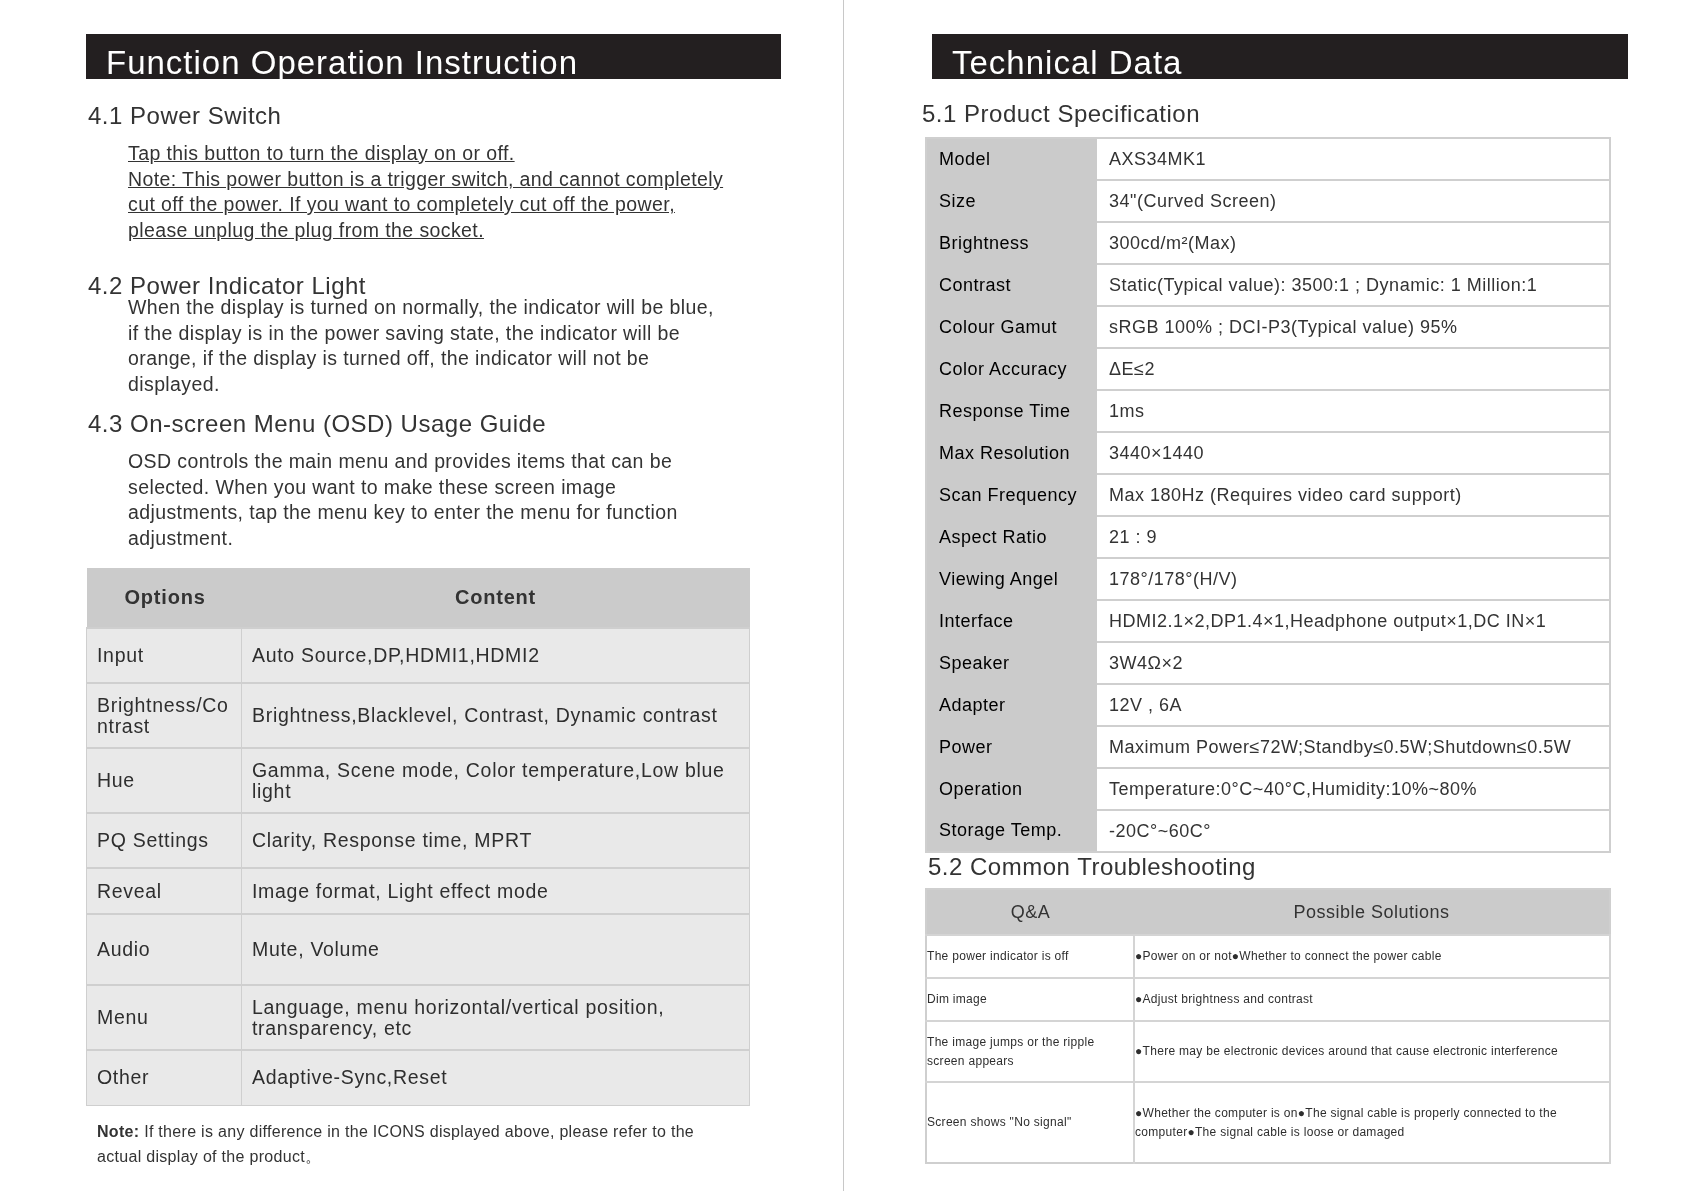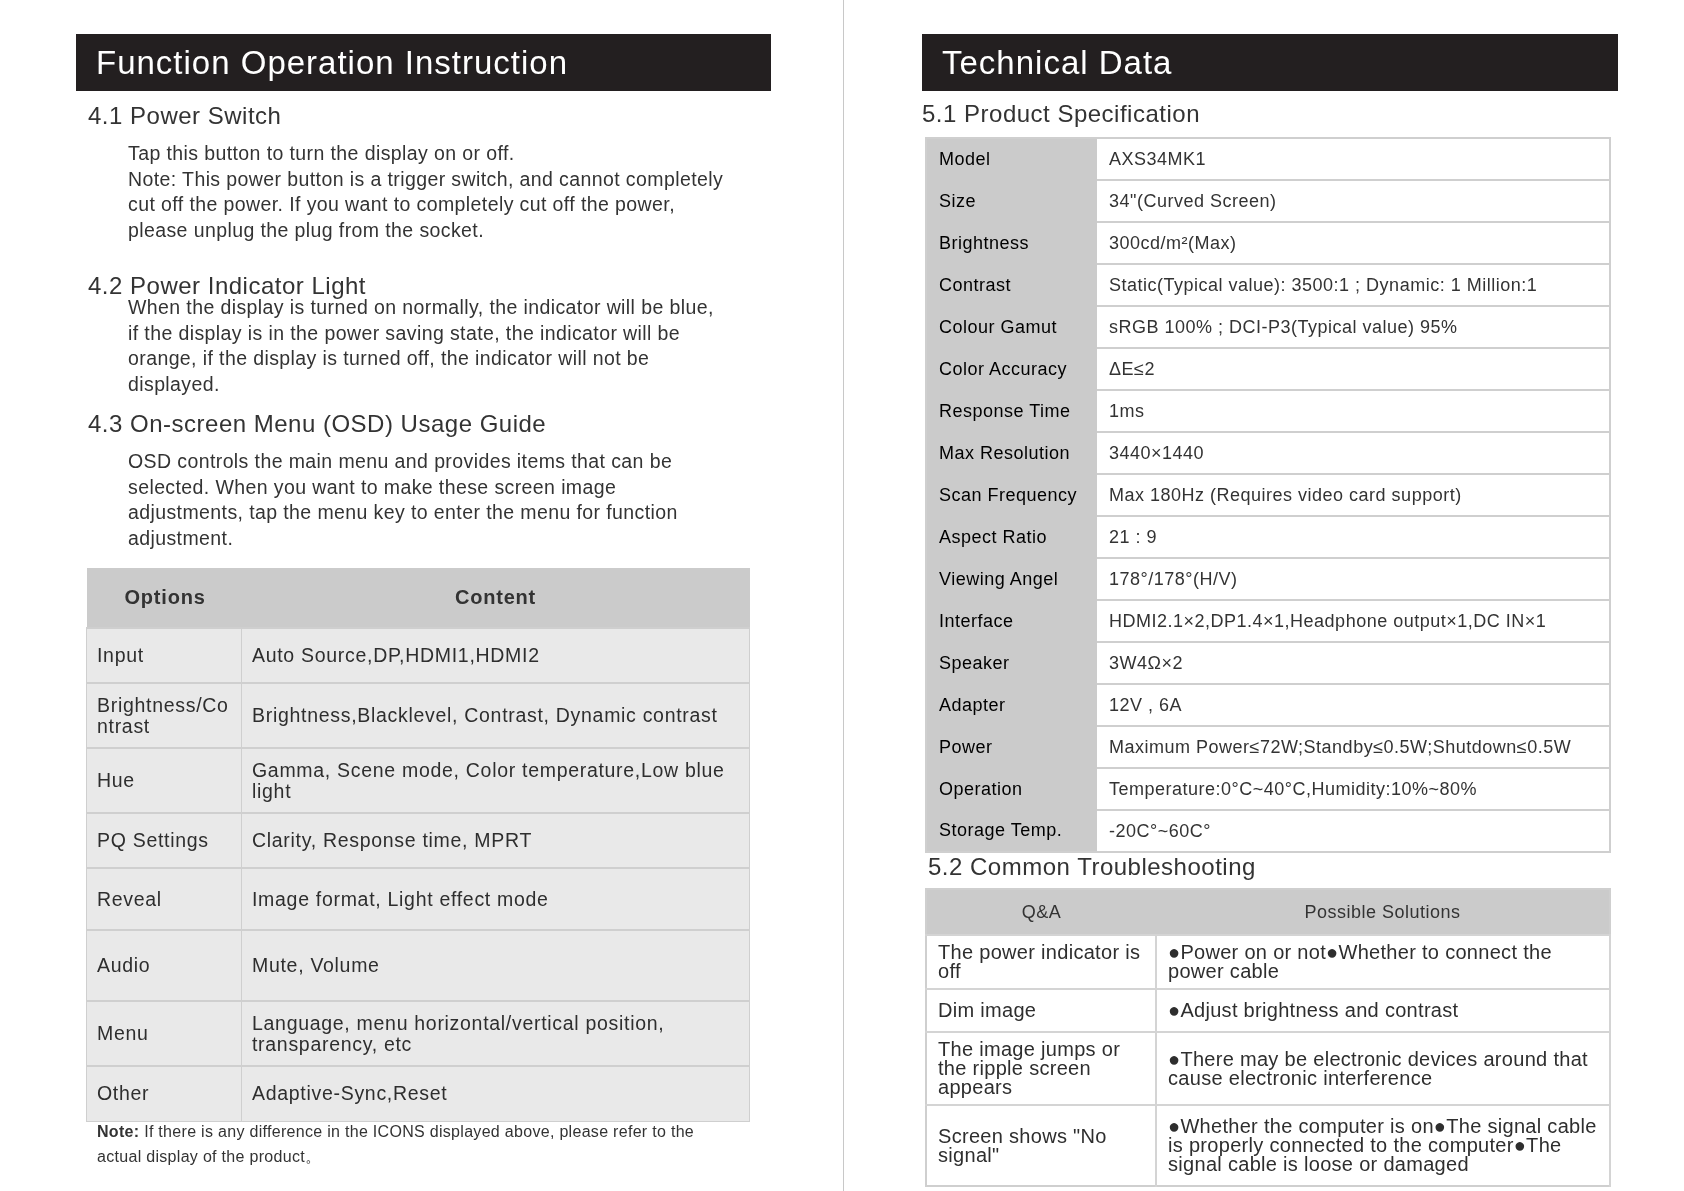--- a/index.html
+++ b/index.html
@@ -1,20 +1,20 @@
 <!DOCTYPE html>
 <html><head>
 <meta charset="utf-8">
 <style>
   html, body { margin:0; padding:0; background:#fff; }
   body { width:1684px; height:1191px; position:relative; overflow:hidden;
          font-family:"Liberation Sans", "DejaVu Sans", sans-serif; color:#2b2b2b; }
   .divider { position:absolute; left:843px; top:0; width:1px; height:1191px; background:#c8c8c8; }
-  .banner { position:absolute; background:#231f20; color:#fff; height:57px;
-            font-size:33px; letter-spacing:1px; line-height:57px; padding-left:20px; box-sizing:border-box; font-weight:300; }
+  .banner { position:absolute; background:#231f20; color:#fff; height:45px;
+            font-size:33px; letter-spacing:1px; line-height:57px; padding-left:20px; box-sizing:border-box; font-weight:300;margin-left:10px; }
   .h2 { position:absolute; font-size:24px; color:#333; letter-spacing:0.5px; }
   .para { position:absolute; font-size:19.5px; line-height:25.5px; color:#333; letter-spacing:0.4px; }
   .para p { margin:0; }
 
   
   .osd { position:absolute; left:86px; top:568px; width:664px; border-collapse:collapse; }
   .osd th { background:#cbcbcb; height:57px; font-size:20px; font-weight:bold; color:#333; letter-spacing:0.8px; }
   .osd td { background:#e9e9e9; border-top:2px solid #cfcfcf; border-right:1px solid #cfcfcf; font-size:19.5px;
             letter-spacing:0.7px; padding:0 10px; line-height:21px; color:#2e2e2e; }
   .osd td.opt { width:134px; }
@@ -26,38 +26,38 @@
 
   
   .spec { position:absolute; left:925px; top:137px; width:686px; border-collapse:collapse; border:2px solid #cfcfcf; }
   .spec td { height:40px; font-size:18px; letter-spacing:0.5px; padding:0 12px; border-bottom:2px solid #cfcfcf; color:#333; }
   .spec td.lab { background:#cbcbcb; width:146px; border-bottom:none; color:#000000; }
   .spec td.val { background:#fff; }
 
   
   .ts { position:absolute; left:925px; top:888px; width:686px; border-collapse:collapse; border:2px solid #cfcfcf; }
   .ts th { background:#cbcbcb; height:42px; font-weight:normal; font-size:18px; color:#333; letter-spacing:0.5px; }
-  .ts td { background:#fff; border-top:2px solid #d4d4d4; border-right:2px solid #d4d4d4; font-size:20px; line-height:19px;
-           padding:7px 11px; color:#2e2e2e; letter-spacing:0.3px; }
+  .ts td { background:#fff; border-top:2px solid #d4d4d4; border-right:2px solid #d4d4d4; font-size:12px; line-height:19px;
+           padding:7px 0; color:#2e2e2e; letter-spacing:0.3px; }
   .ts td.q { width:206px; }
   .ts tr.r1 td, .ts tr.r2 td { height:27px; }
   .ts tr.r3 td { height:45px; }
   .ts tr.r4 td { height:65px; }
 </style>
 </head>
 <body>
 
 <div class="divider"></div>
 
 <div class="banner" style="left:76px; top:34px; width:695px;">
   <span>Function Operation Instruction</span>
 </div>
 
 <div class="h2" style="left:88px; top:102px;">4.1  Power Switch</div>
-<div class="para" style="left:128px; top:141px;">
+<div class="para" style="left:128px; top:141px;text-decoration:underline;">
   <p>Tap this button to turn the display on or off.</p>
   <p>Note: This power button is a trigger switch, and cannot completely</p>
   <p>cut off the power. If you want to completely cut off the power,</p>
   <p>please unplug the plug from the socket.</p>
 </div>
 
 <div class="h2" style="left:88px; top:256px;margin-top:16px;">4.2  Power Indicator Light</div>
 <div class="para" style="left:128px; top:295px;">
   <p>When the display is turned on normally, the indicator will be blue,</p>
   <p>if the display is in the power saving state, the indicator will be</p>
@@ -90,21 +90,21 @@
       <td>Brightness,Blacklevel, Contrast, Dynamic contrast</td>
     </tr>
     <tr style="height:65px;">
       <td class="opt">Hue</td>
       <td>Gamma, Scene mode, Color temperature,Low blue light</td>
     </tr>
     <tr style="height:55px;">
       <td class="opt">PQ Settings</td>
       <td>Clarity, Response time, MPRT</td>
     </tr>
-    <tr style="height:62px;border-radius:27px;">
+    <tr style="height:46px;border-radius:27px;">
       <td class="opt">Reveal</td>
       <td>Image format, Light effect mode</td>
     </tr>
     <tr style="height:71px;">
       <td class="opt">Audio</td>
       <td>Mute, Volume</td>
     </tr>
     <tr style="height:65px;padding-left:28px;">
       <td class="opt">Menu</td>
       <td>Language, menu horizontal/vertical position, transparency, etc</td>

